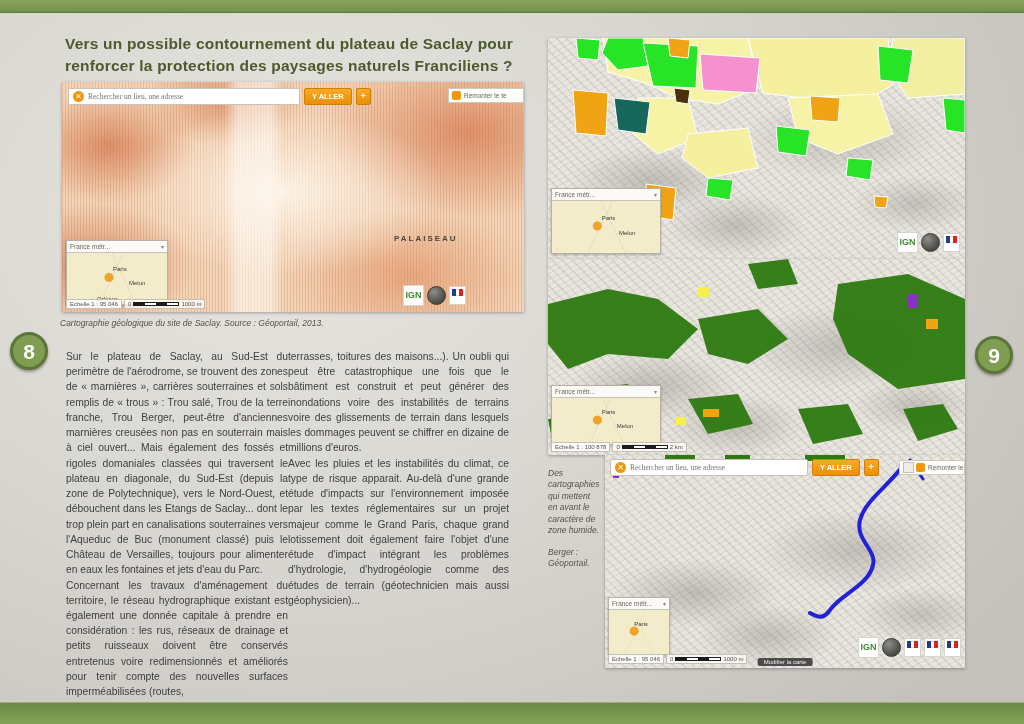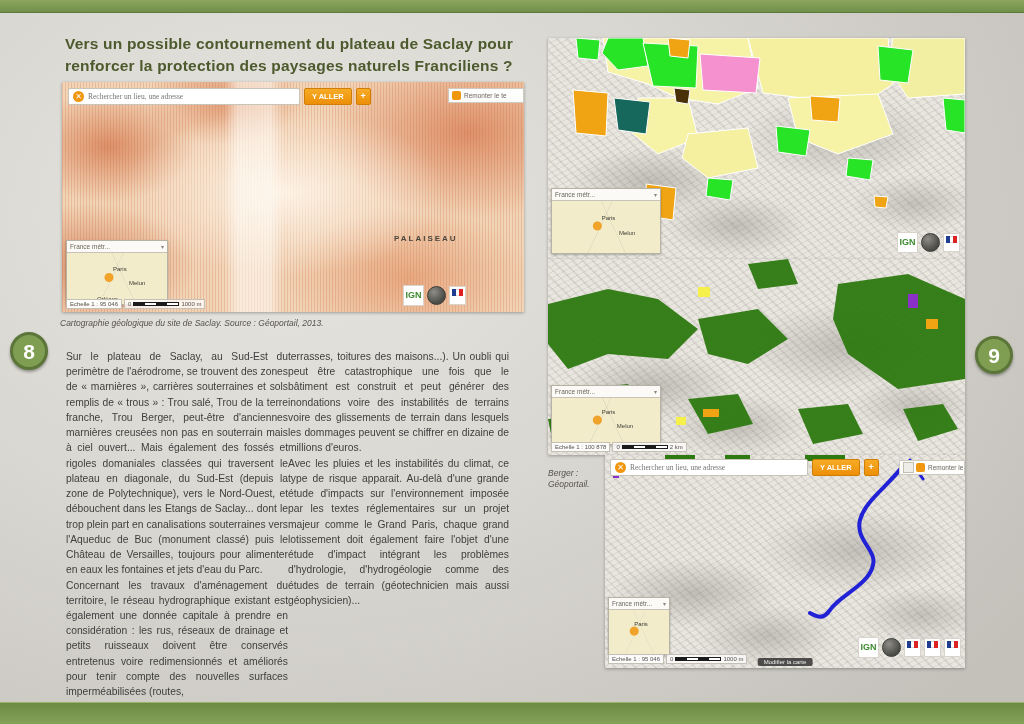--- a/index.html
+++ b/index.html
@@ -320,17 +320,18 @@
             <i class="b"></i>
             <i class="w"></i>
             <i class="r"></i>
           </span>
       </div>
     </div>
     <div class="modify-btn">Modifier la carte</div>
   </div>
 
   <div class="right-caption">
+    <p>Des cartographies qui mettent en avant le caractère de zone humide.</p>
     <p>Berger : Géoportail.</p>
   </div>
 
   <div class="bar-bottom"></div>
 </div>
 
 </body></html>

